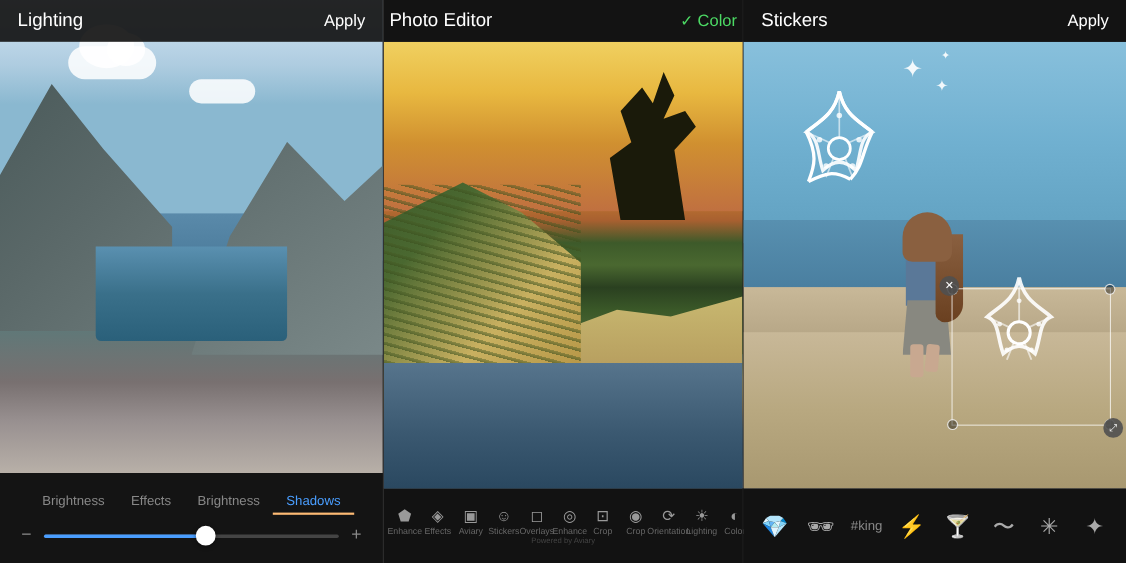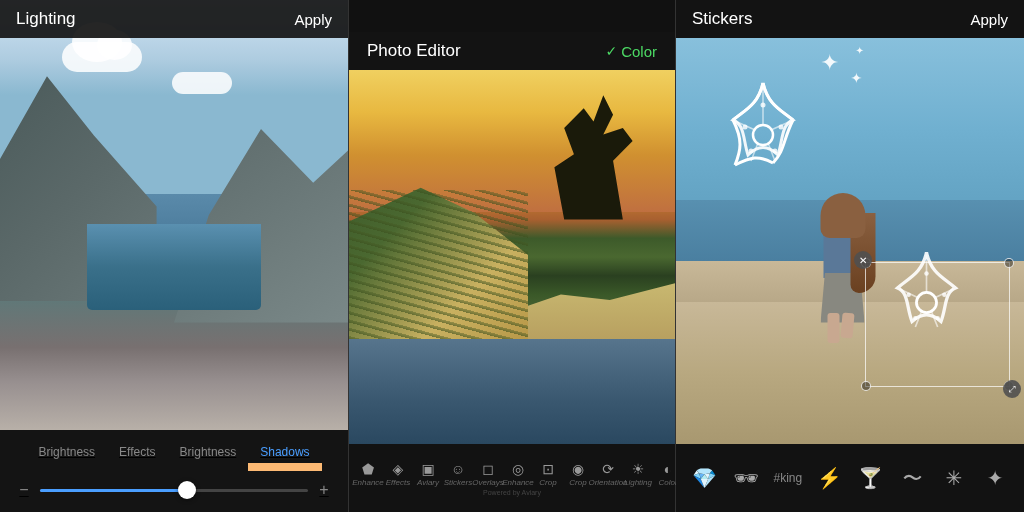--- a/index.html
+++ b/index.html
@@ -158,40 +158,39 @@
     .panel-lighting .bottom-controls {
       position: absolute;
       bottom: 0; left: 0; right: 0;
       height: 82px;
       background: rgba(20,20,20,0.95);
       display: flex;
       flex-direction: column;
       align-items: center;
       justify-content: center;
       padding: 8px 16px 10px;
-      text-decoration: underline;
     }
 
     .adjustment-tabs {
       display: flex;
       gap: 0;
       margin-bottom: 10px;
     }
 
     .adj-tab {
       color: #888;
       font-size: 12px;
       padding: 4px 12px;
       cursor: pointer;
       border-bottom: 2px solid transparent;
     }
 
     .adj-tab.active {
       color: #4a9eff;
-      border-bottom: 8px solid #fdba74;
+      border-bottom: 2px solid #fdba74;
     }
 
     .slider-row {
       display: flex;
       align-items: center;
       width: 100%;
       gap: 8px;
     }
 
     .slider-sign {
@@ -243,24 +242,23 @@
       display: flex;
       flex-direction: column;
     }
 
     .panel-editor .top-bar {
       height: 38px;
       background: rgba(20,20,20,0.95);
       display: flex;
       align-items: center;
       justify-content: space-between;
-      padding: 0 18px;
+      padding: 0 5px;
       z-index: 10;
       flex-shrink: 0;
-      margin-top: 32px;
     }
 
     .panel-editor .top-bar .title {
       color: #fff;
       font-size: 17px;
       font-weight: 400;
     }
 
     .panel-editor .top-bar .done-btn {
       color: #4cd964;
@@ -414,21 +412,20 @@
     .tool-icon {
       font-size: 14px;
       color: #999;
       line-height: 1;
     }
 
     .tool-label {
       font-size: 8px;
       color: #666;
       white-space: nowrap;
-      font-style: italic;
     }
 
     .powered-by {
       font-size: 7px;
       color: #444;
       margin-top: 2px;
     }
 
     
     .panel-stickers {

